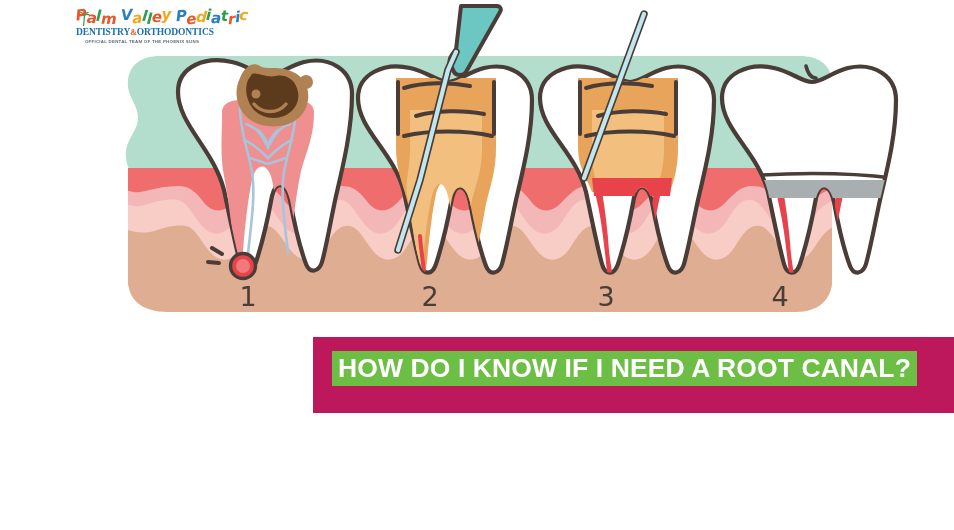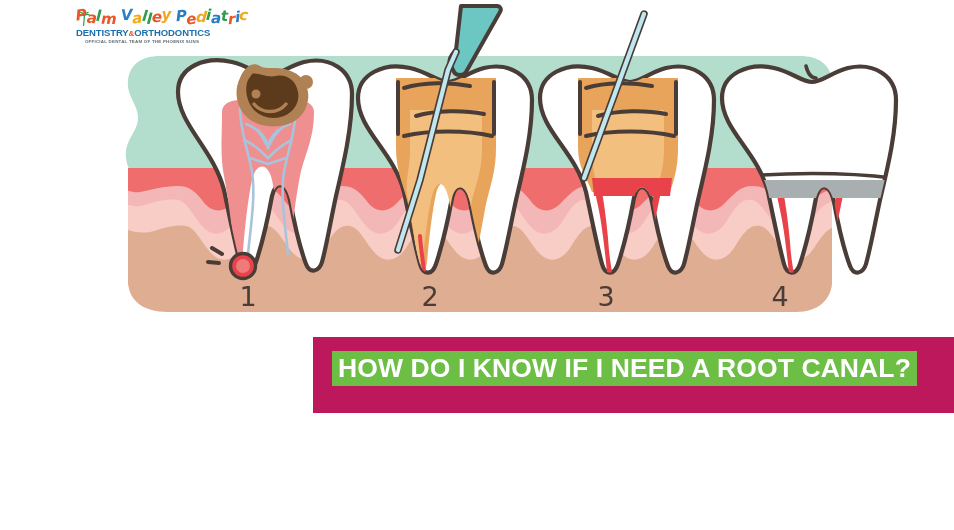--- a/index.html
+++ b/index.html
@@ -37,21 +37,21 @@
     font-family: "DejaVu Sans", sans-serif;
     font-size: 15px;
     font-weight: bold;
     font-style: italic;
     letter-spacing: -0.4px;
     white-space: nowrap;
     margin: 0 0 3px 0;
   }
   #logo-wordmark span { display: inline-block; }
   #logo-sub {
-    font-family: Liberation Sans, sans-serif;
+    font-family: Liberation Serif, serif;
     font-size: 9.5px;
     font-weight: bold;
     color: #1b6fae;
     letter-spacing: -0.1px;
     white-space: nowrap;
     margin: 0 0 2px 0;
   }
   #logo-sub .amp { color: #e8562a; font-size: 8px; }
   #logo-tag {
     font-family: "Liberation Sans", sans-serif;

